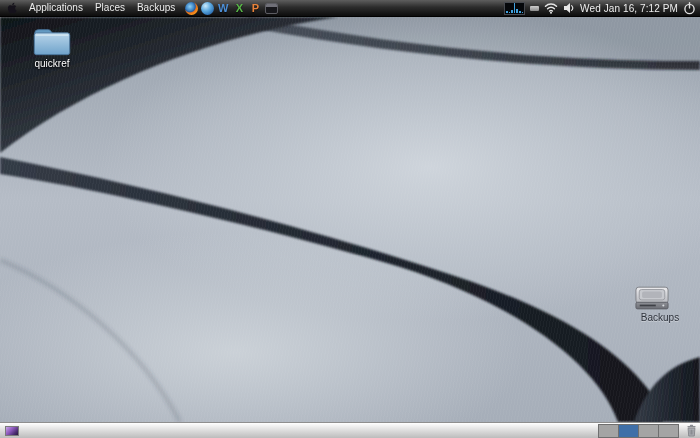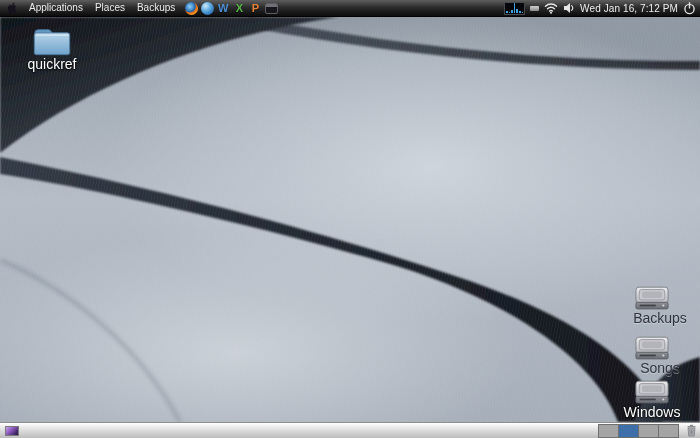--- a/index.html
+++ b/index.html
@@ -31,21 +31,21 @@
   .batt{width:9px;height:5px;background:linear-gradient(#cfcfcf,#8a8a8a);border-radius:1px;}
   .clock{font-size:10px;color:#efefef;white-space:nowrap;letter-spacing:.1px;}
 
   
   .desktop{position:absolute;top:17px;left:0;width:700px;height:405px;overflow:hidden;}
   .wallpaper{position:absolute;top:0;left:0;}
   .texture{position:absolute;inset:0;pointer-events:none;
     background:repeating-linear-gradient(100deg, rgba(255,255,255,.035) 0 1px, rgba(0,0,0,0) 1px 3px);}
 
   .dicon{position:absolute;width:64px;display:flex;flex-direction:column;align-items:center;gap:2px;cursor:default;}
-  .dlabel{font-size:14px;line-height:10px;white-space:nowrap;}
+  .dlabel{font-size:10px;line-height:10px;white-space:nowrap;}
   .dlabel.light{color:#ffffff;text-shadow:0 1px 2px rgba(0,0,0,.95), 0 0 2px rgba(0,0,0,.7);}
   .dlabel.dark{color:#2e333c;text-shadow:0 1px 0 rgba(255,255,255,.35);padding-left:16px;}
 
   
   .bottom-panel{position:absolute;left:0;bottom:0;width:700px;height:16px;box-sizing:border-box;
     background:linear-gradient(#ffffff,#e3e3e3 40%,#bcbcbc);border-top:1px solid #8f8f8f;
     display:flex;align-items:center;padding:0 2px;}
   .show-desktop{width:20px;height:13px;display:flex;align-items:center;justify-content:center;border-radius:2px;}
   .thumb{width:14px;height:10px;border:1px solid #7a7a7a;box-sizing:border-box;
     background:linear-gradient(135deg,#c9a6e8 0%,#8f5bbf 40%,#4d2d73 75%,#2a1840 100%);}
@@ -210,43 +210,21 @@
         <rect x="1" y="1" width="34" height="17" rx="3" fill="url(#drvT)" stroke="#7d7f85"></rect>
         <rect x="4.5" y="3.5" width="27" height="11" rx="2.5" fill="#c7c9ce" stroke="#9a9ca2"></rect>
         <rect x="7.5" y="5.5" width="21" height="7" rx="2" fill="#b2b4ba"></rect>
         <rect x="1" y="17" width="34" height="7" rx="1.5" fill="url(#drvF)" stroke="#5e6067"></rect>
         <rect x="5" y="19.5" width="17" height="1.8" fill="#3f4147"></rect>
         <circle cx="30" cy="20.5" r="1.1" fill="#d8dbe0"></circle>
       </svg>
       <span class="dlabel dark">Backups</span>
     </div>
 
-    <div class="dicon" style="left:620px;top:319px">
-      <svg width="34" height="25" viewBox="0 0 36 26">
-        <rect x="1" y="1" width="34" height="17" rx="3" fill="url(#drvT)" stroke="#7d7f85"></rect>
-        <rect x="4.5" y="3.5" width="27" height="11" rx="2.5" fill="#c7c9ce" stroke="#9a9ca2"></rect>
-        <rect x="7.5" y="5.5" width="21" height="7" rx="2" fill="#b2b4ba"></rect>
-        <rect x="1" y="17" width="34" height="7" rx="1.5" fill="url(#drvF)" stroke="#5e6067"></rect>
-        <rect x="5" y="19.5" width="17" height="1.8" fill="#3f4147"></rect>
-        <circle cx="30" cy="20.5" r="1.1" fill="#d8dbe0"></circle>
-      </svg>
-      <span class="dlabel dark">Songs</span>
-    </div>
-
-    <div class="dicon" style="left:620px;top:363px">
-      <svg width="34" height="25" viewBox="0 0 36 26">
-        <rect x="1" y="1" width="34" height="17" rx="3" fill="url(#drvT)" stroke="#7d7f85"></rect>
-        <rect x="4.5" y="3.5" width="27" height="11" rx="2.5" fill="#c7c9ce" stroke="#9a9ca2"></rect>
-        <rect x="7.5" y="5.5" width="21" height="7" rx="2" fill="#b2b4ba"></rect>
-        <rect x="1" y="17" width="34" height="7" rx="1.5" fill="url(#drvF)" stroke="#5e6067"></rect>
-        <rect x="5" y="19.5" width="17" height="1.8" fill="#3f4147"></rect>
-        <circle cx="30" cy="20.5" r="1.1" fill="#d8dbe0"></circle>
-      </svg>
-      <span class="dlabel light">Windows</span>
-    </div>
+
   </div>
 
   <div class="bottom-panel">
     <span class="show-desktop">
       <span class="thumb"></span>
     </span>
     <span class="ws-switcher">
       <span class="ws-cell"></span>
       <span class="ws-cell active"></span>
       <span class="ws-cell"></span>

